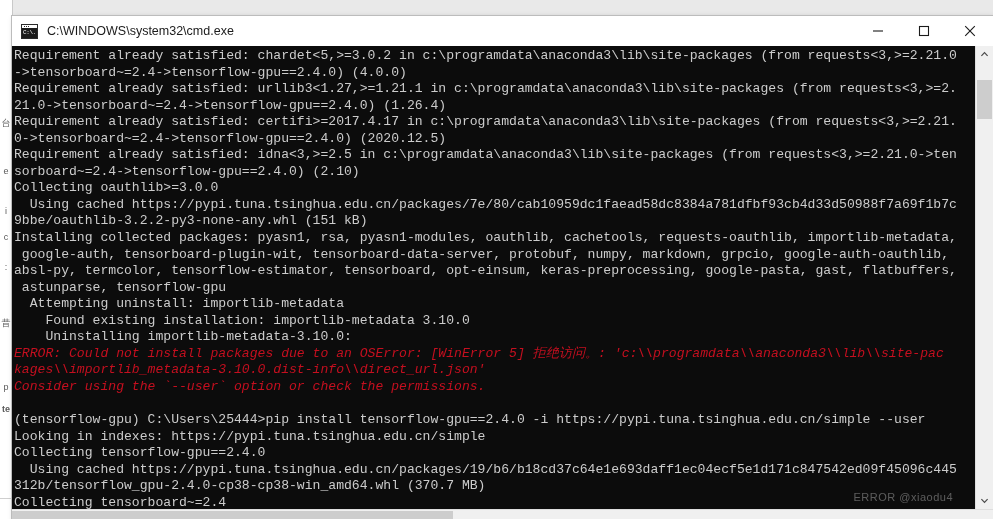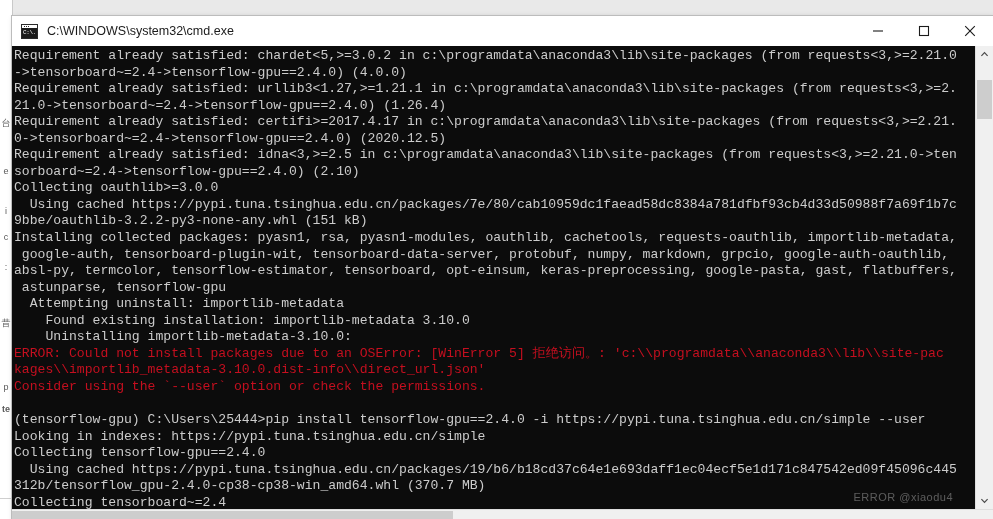--- a/index.html
+++ b/index.html
@@ -155,21 +155,21 @@
     font-family: "Liberation Mono", "DejaVu Sans Mono", monospace;
     font-size: 13.1px;
     line-height: 16.55px;
     padding: 2px 0 0 2px;
     white-space: pre;
     overflow: hidden;
     letter-spacing: 0px;
     position: relative;
   }
   #term-text .line { height: 16.55px; }
-  #term-text .err { color: #c50f1f; }
+  #term-text .err { color: #c50f1f; font-style: italic; }
 
   
   #v-scroll {
     width: 17px;
     min-width: 17px;
     background: #f0f0f0;
     border-left: 1px solid #dedede;
     position: relative;
     display: flex;
     flex-direction: column;

